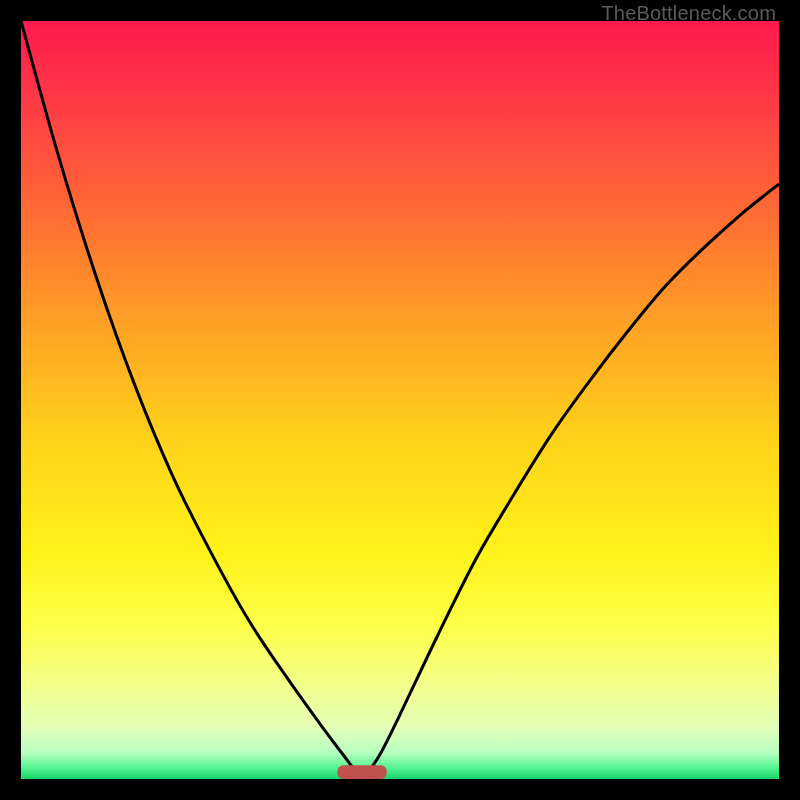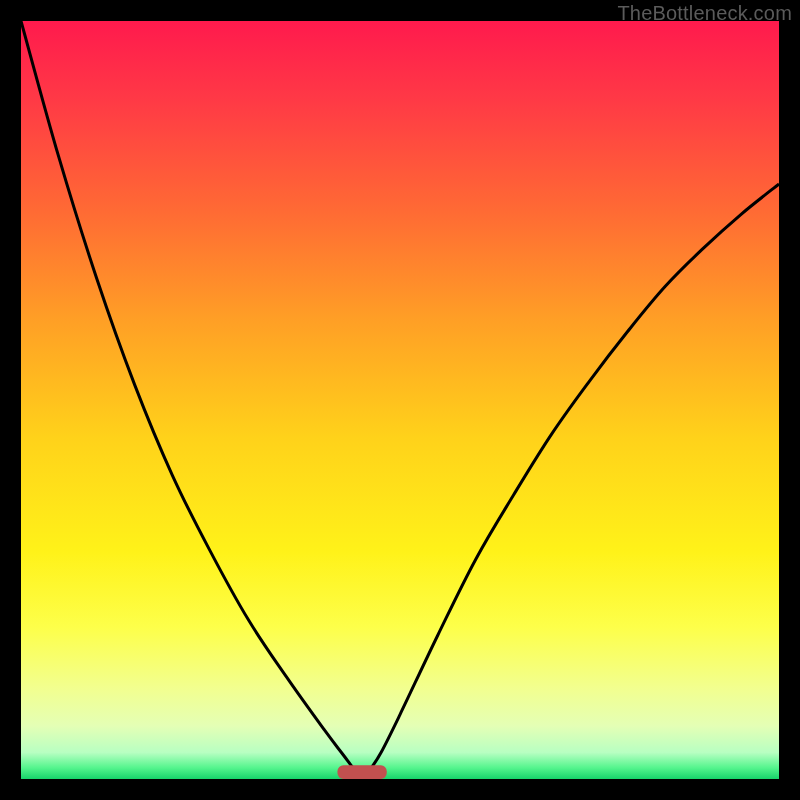--- a/index.html
+++ b/index.html
@@ -22,21 +22,21 @@
   .plot {
     position: absolute;
     left: 0;
     top: 0;
     width: 758px;
     height: 758px;
   }
   .watermark {
     position: absolute;
     top: 2px;
-    right: 8px;
+    right: 24px;
     color: #5b5b5b;
     font-size: 20px;
     letter-spacing: 0.2px;
     font-weight: 500;
     text-align: right;
   }
 </style>
 </head>
 <body>
 

